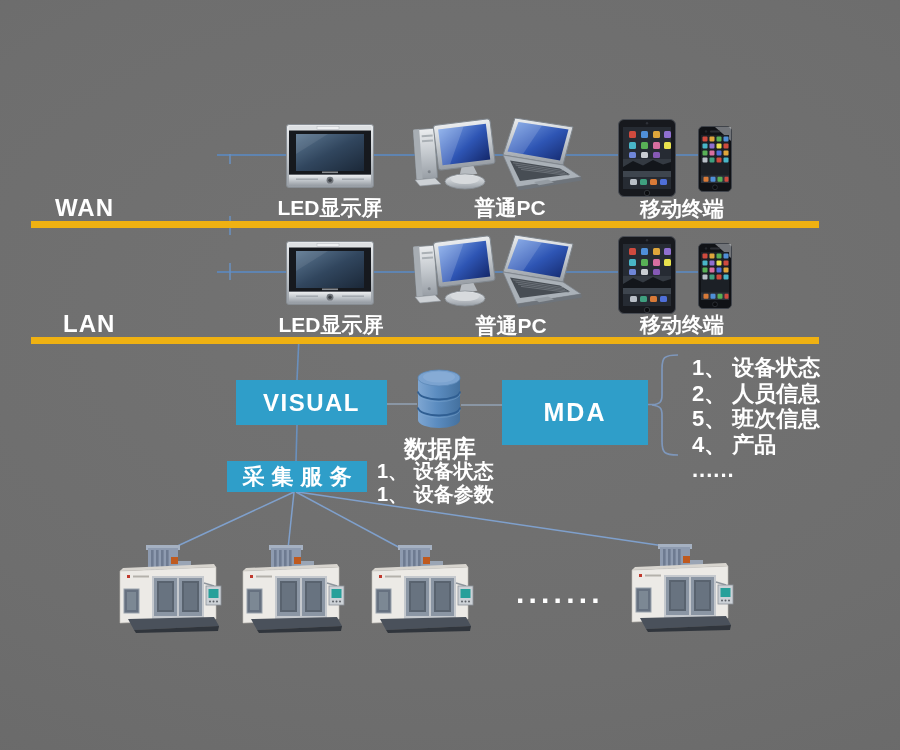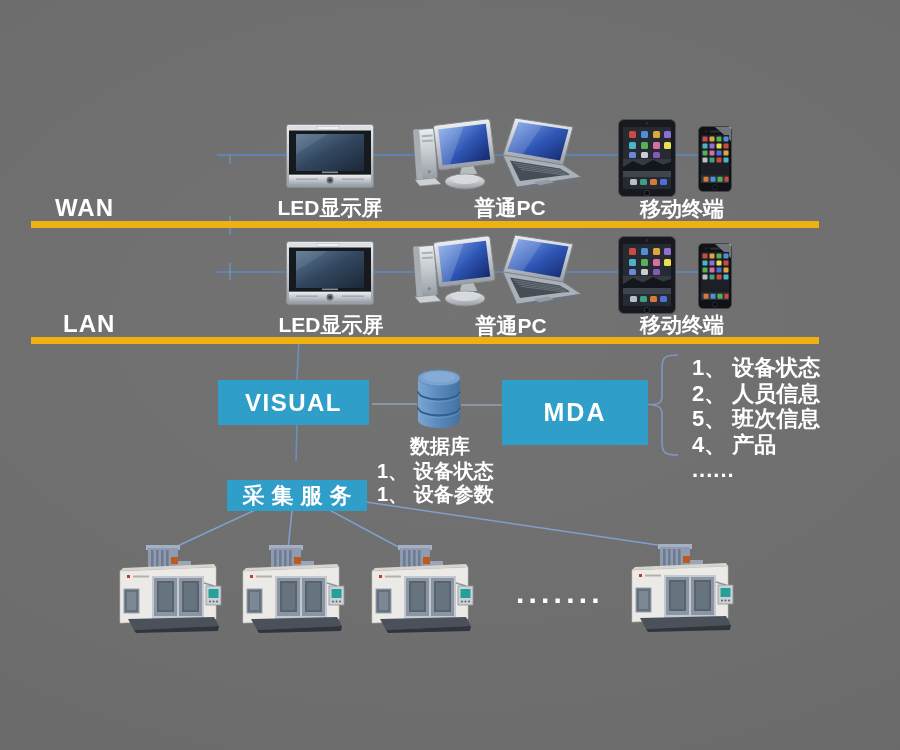--- a/index.html
+++ b/index.html
@@ -13,21 +13,21 @@
   .netlabel{position:absolute;color:#fff;font-weight:bold;font-size:24px;letter-spacing:1px;line-height:22px;}
   .devlabel{position:absolute;color:#fff;font-weight:bold;font-size:21px;line-height:21px;transform:translateX(-50%);white-space:nowrap;}
   .bluebox{position:absolute;background:#2F9EC9;color:#fff;display:flex;align-items:center;justify-content:center;font-weight:bold;}
   .serifcjk{font-family:Liberation Sans, sans-serif;}
   .listblock{position:absolute;color:#fff;font-weight:bold;white-space:nowrap;}
   .listblock div{white-space:pre;}
   #mda-list{left:692px;top:355px;font-size:22px;line-height:25.5px;}
   #collect-list{left:377px;top:460px;font-size:20px;line-height:22.5px;}
   #mda-dots{letter-spacing:1px;}
   #machine-dots{position:absolute;left:516px;top:578px;color:#fff;font-weight:bold;font-size:30px;letter-spacing:4.2px;line-height:30px;}
-  #db-label{position:absolute;left:440px;top:433px;transform:translateX(-50%);color:#fff;font-weight:bold;font-size:20px;white-space:nowrap;}
+  #db-label{position:absolute;left:440px;top:433px;transform:translateX(-50%);color:#fff;font-weight:bold;font-size:24px;white-space:nowrap;}
   svg{display:block;}
 </style>
 </head>
 <body>
 
 <div id="stage">
 
   <svg class="abs" style="left:0;top:0" width="900" height="750" viewBox="0 0 900 750">
     <defs>
       <linearGradient id="g-silver" x1="0" y1="0" x2="0" y2="1">
@@ -257,23 +257,23 @@
   <div class="netlabel" style="left:63px;top:313px">LAN</div>
 
   <div class="devlabel" style="left:330px;top:197px">LED显示屏</div>
   <div class="devlabel" style="left:510px;top:197px">普通PC</div>
   <div class="devlabel" style="left:682px;top:198px">移动终端</div>
 
   <div class="devlabel" style="left:331px;top:314px">LED显示屏</div>
   <div class="devlabel" style="left:511px;top:315px">普通PC</div>
   <div class="devlabel" style="left:682px;top:314px">移动终端</div>
 
-  <div class="bluebox" style="left:218px;top:380px;width:151px;height:45px;font-size:24px;letter-spacing:1.5px">VISUAL</div>
+  <div class="bluebox" style="left:236px;top:380px;width:151px;height:45px;font-size:24px;letter-spacing:1.5px">VISUAL</div>
   <div class="bluebox" style="left:502px;top:380px;width:146px;height:65px;font-size:25px;letter-spacing:2px">MDA</div>
-  <div class="bluebox serifcjk" style="left:227px;top:480px;width:140px;height:31px;font-size:22px;letter-spacing:7px;padding-left:7px;box-sizing:border-box">采集服务</div>
+  <div class="bluebox serifcjk" style="left:227px;top:461px;width:140px;height:31px;font-size:22px;letter-spacing:7px;padding-left:7px;box-sizing:border-box">采集服务</div>
 
   <div id="db-label" class="serifcjk">数据库</div>
 
   <div id="mda-list" class="listblock serifcjk">
     <div>1、 设备状态</div>
     <div>2、 人员信息</div>
     <div>5、 班次信息</div>
     <div>4、 产品</div>
     <div id="mda-dots">......</div>
   </div>

